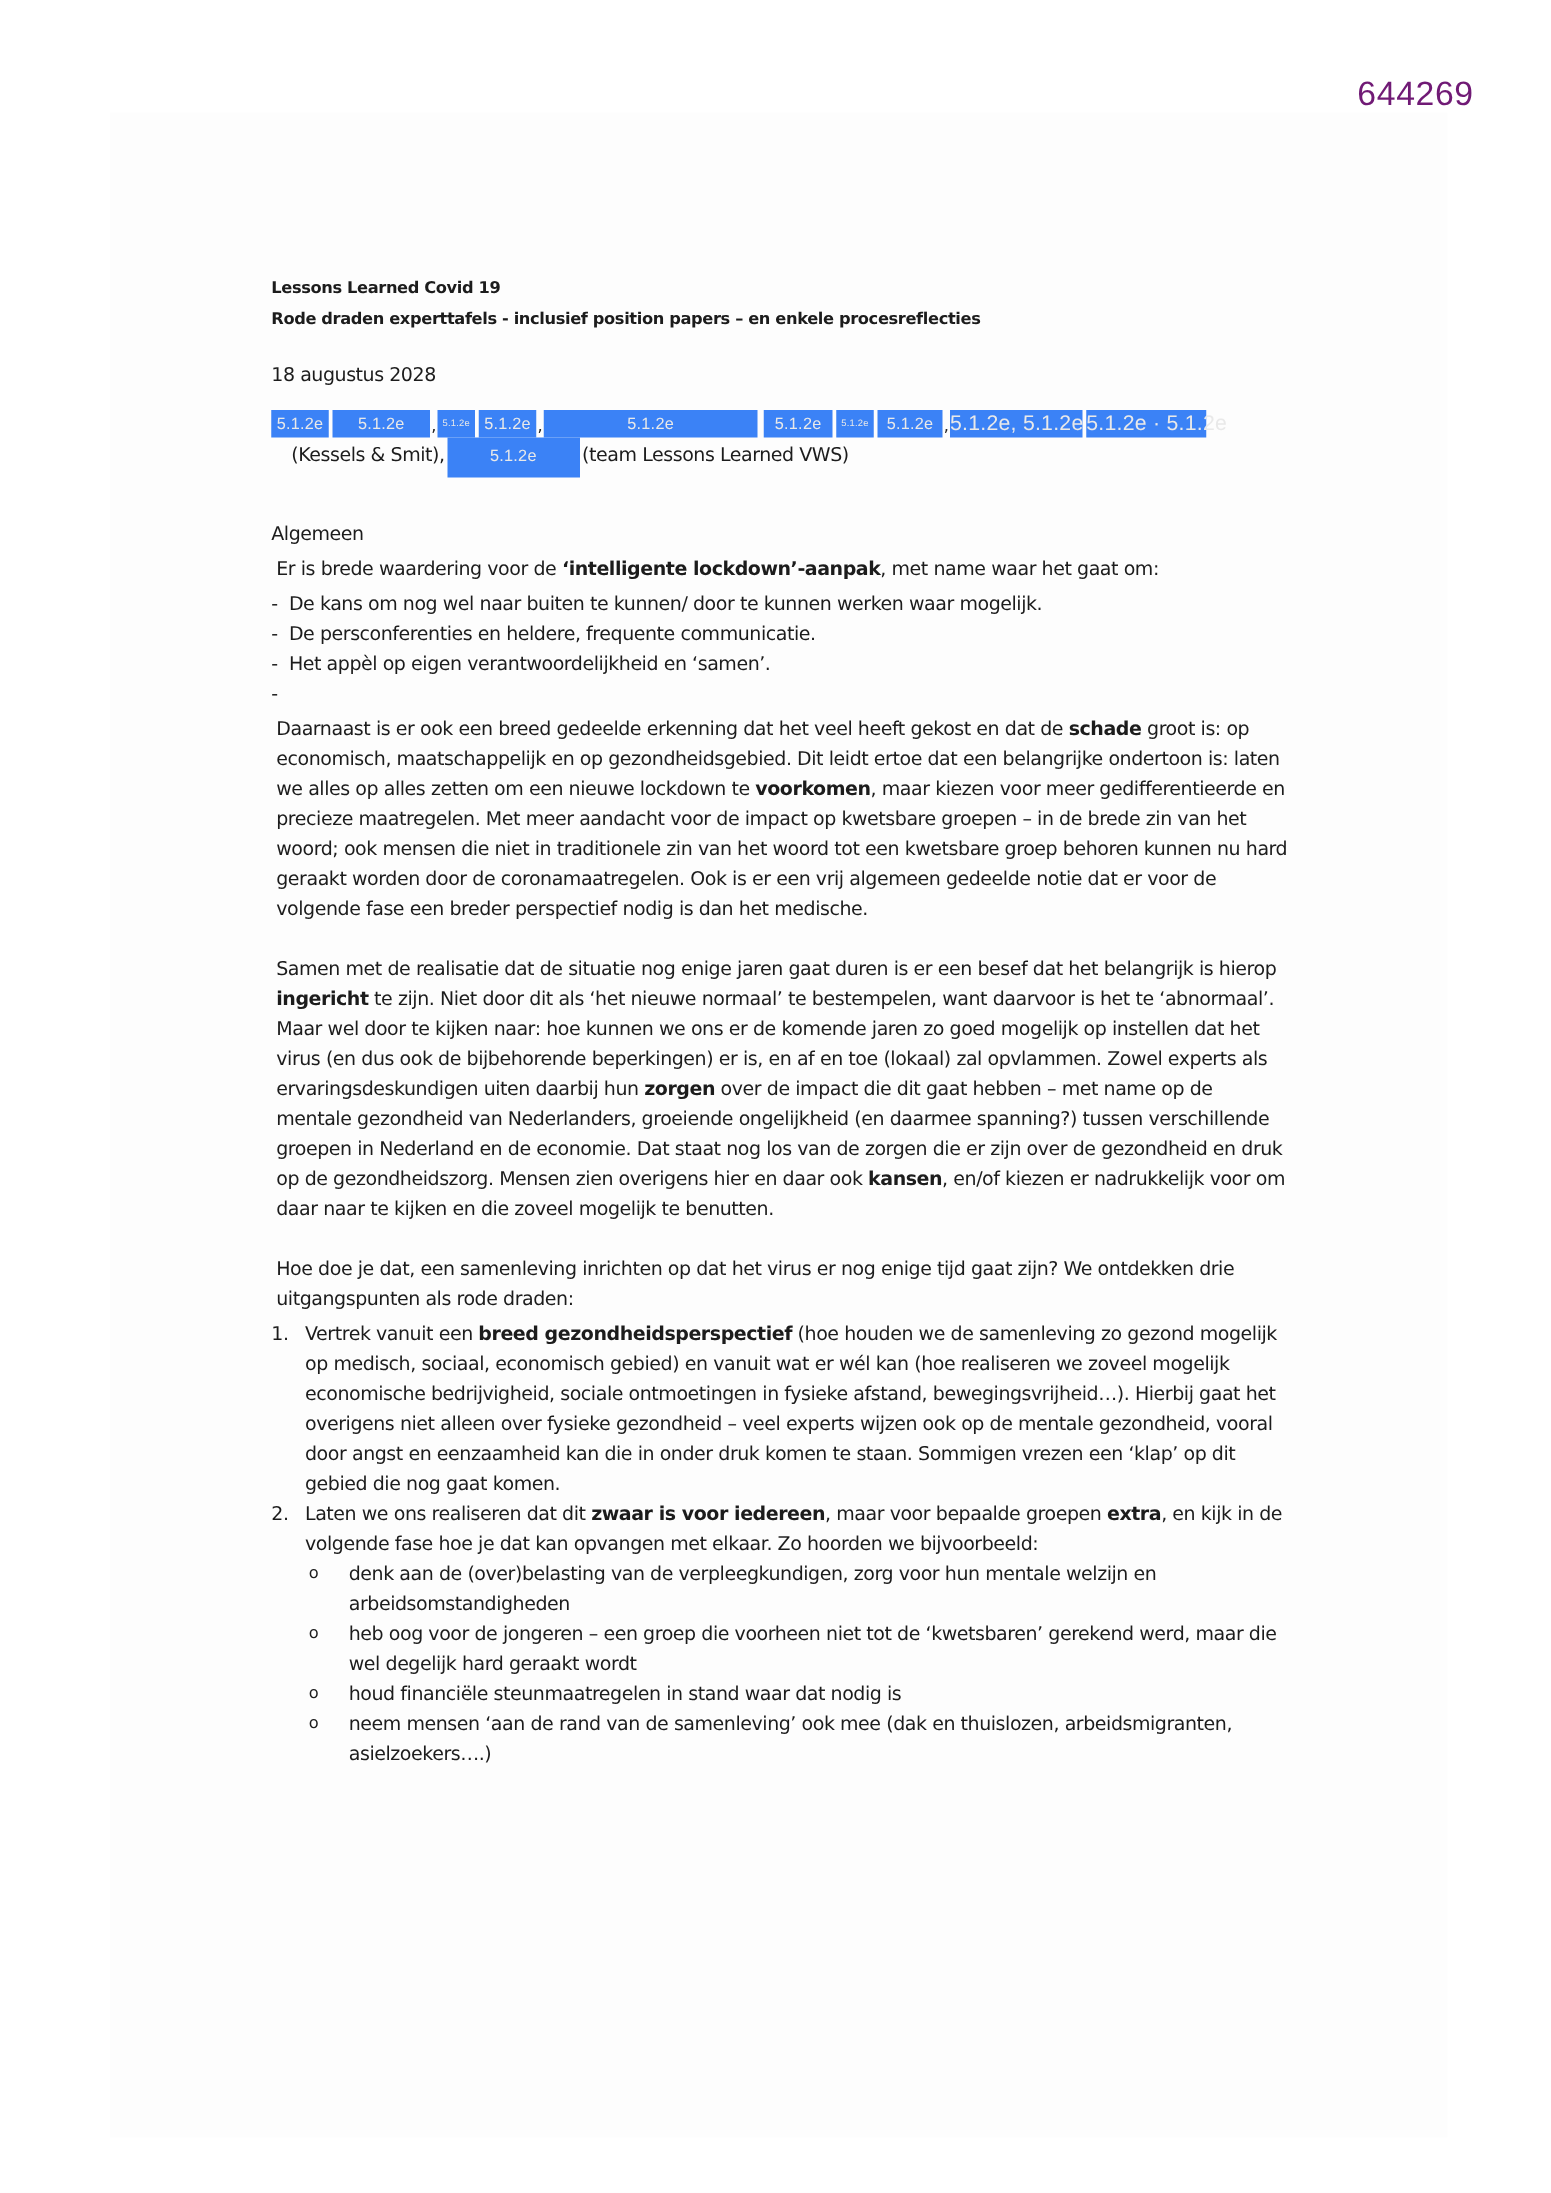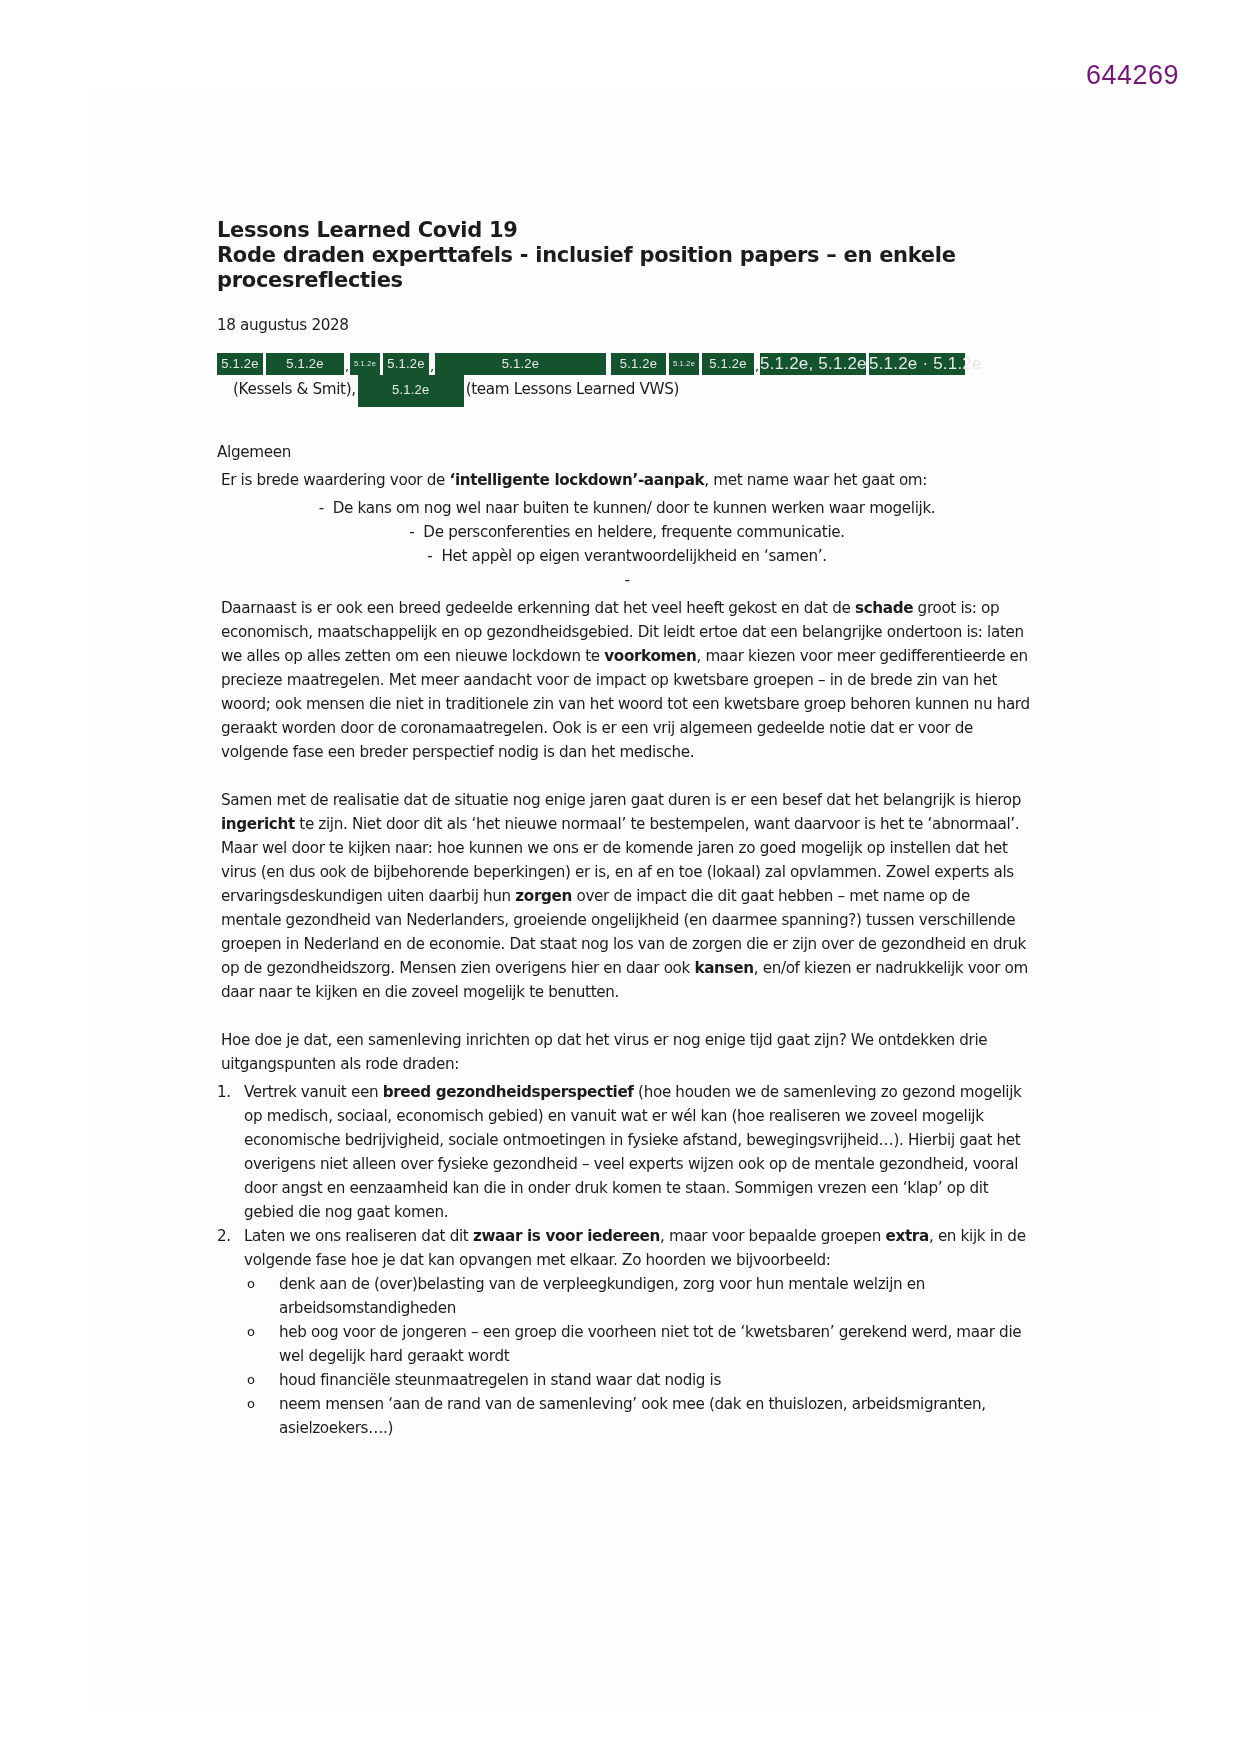--- a/index.html
+++ b/index.html
@@ -12,38 +12,38 @@
     font-family:"Liberation Sans", sans-serif; letter-spacing:0.5px;
   }
   .scan-page {
     position:absolute; left:88px; top:90px; width:1070px; height:1620px; background:#fdfdfd;
   }
   .content {
     position:absolute; left:217px; top:218px; width:820px;
     font-family: "DejaVu Sans", "Liberation Sans", sans-serif;
     font-size:15.2px; line-height:24px; color:#1c1c1c; letter-spacing:-0.35px;
   }
-  .title { font-weight:bold; font-size:21px; line-height:25px; letter-spacing:-0.3px; }
+  .title { font-weight:bold; font-size:13px; line-height:25px; letter-spacing:-0.3px; }
   .date { margin-top:20px; }
   .redact-row1 { margin-top:16px; display:flex; align-items:flex-start; height:24px; white-space:nowrap; }
   .rbox {
-    display:inline-block; background:#14532d; color:#e9e9e9;
+    display:inline-block; background:#3b82f6; color:#e9e9e9;
     font-family:"Liberation Sans", sans-serif; font-size:13px; height:22px; line-height:22px;
     text-align:center; letter-spacing:0.2px; box-sizing:border-box;
   }
   .rbox.tiny { font-size:7.5px; }
   .rbox.mixed { font-size:17px; }
   .sep { display:inline-block; width:6px; text-align:center; font-size:13px; color:#222; line-height:28px; }
   .gap { display:inline-block; width:3px; }
   .redact-row2 { display:flex; align-items:flex-start; height:30px;margin-left:16px; }
   .redact-row2 .rbox { height:32px; line-height:30px; margin-top:-2px; }
   .section-head { font-weight:normal; margin-top:33px; }
   p { margin:4px; }
   .para { margin-top:24px; }
-  .dash-list { margin:0; padding:0; list-style:none;text-align:center; }
+  .dash-list { margin:0; padding:0; list-style:none; }
   .dash-list li { padding-left:0; }
   .num-item { padding-left:27px; text-indent:-27px; }
   .num-item .num { display:inline-block; width:27px; text-indent:0; }
   .sub-list { margin:0; padding:0; list-style:none; }
   .sub-list li { position:relative; padding-left:62px; }
   .sub-list li .bullet { position:absolute; left:30px; top:0; font-size:13px; }
   b { font-weight:bold; }
 </style>
 </head>
 <body>

